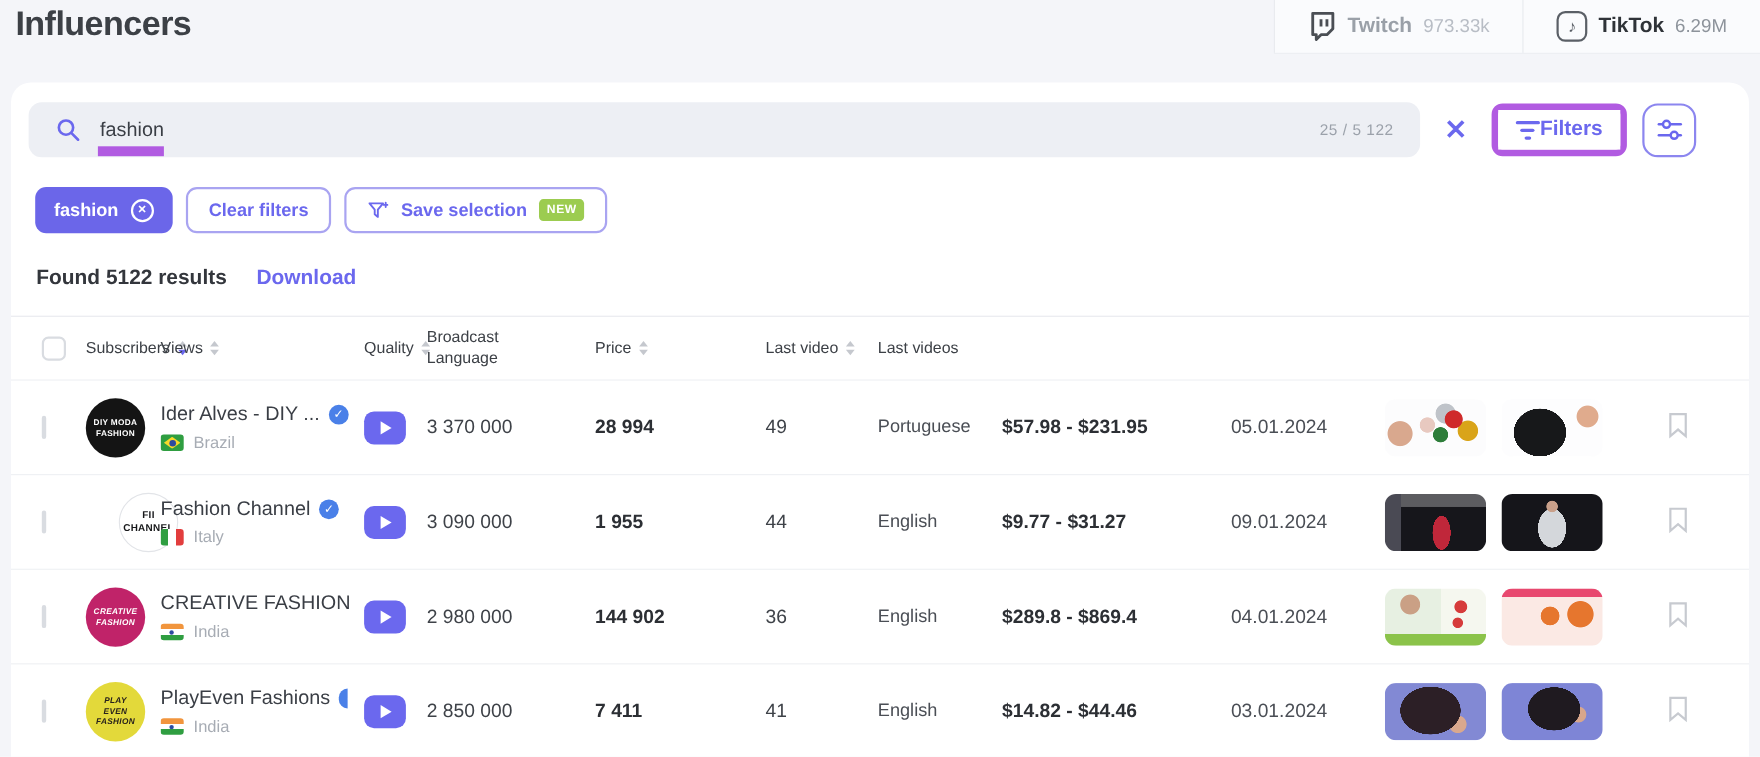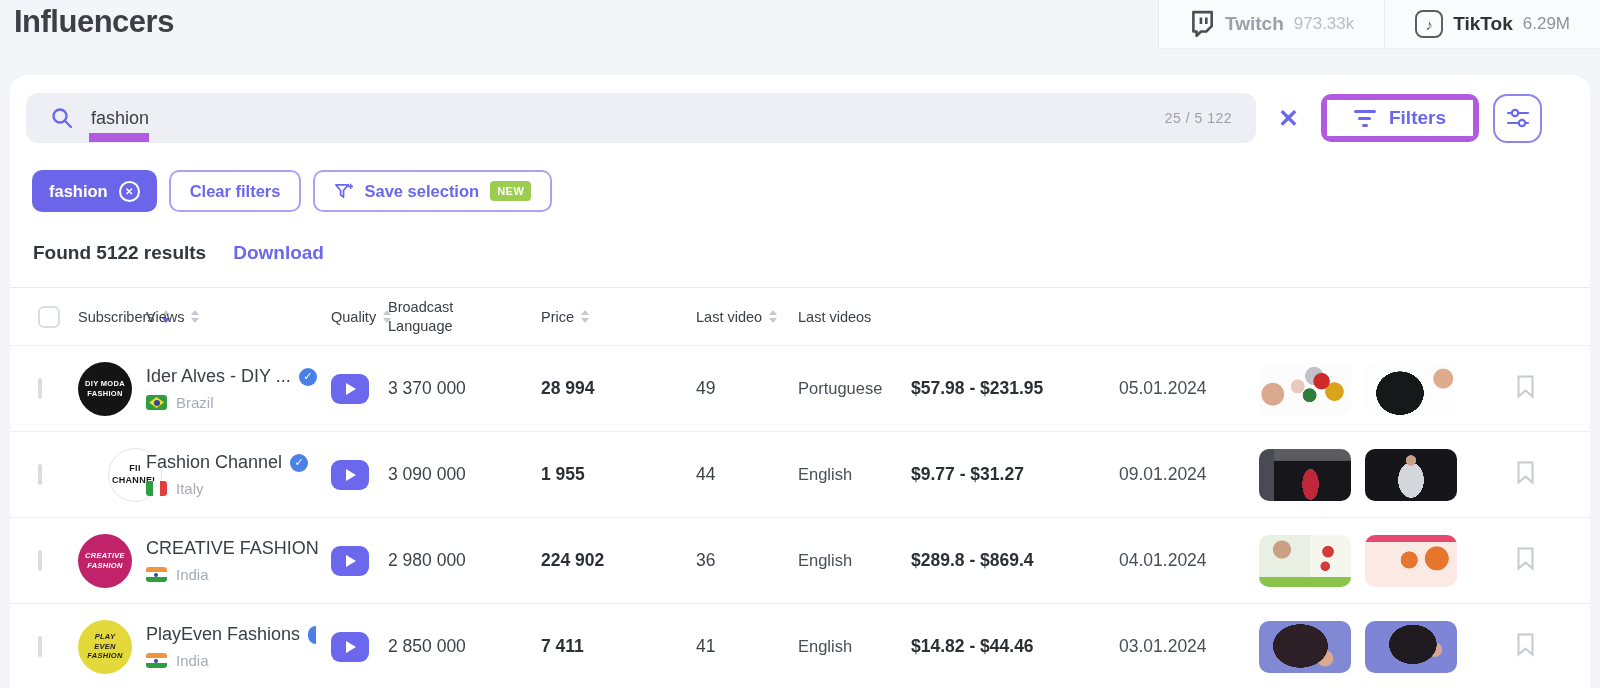--- a/index.html
+++ b/index.html
@@ -23,21 +23,21 @@
 
   
   .search-row { display:flex; align-items:center; gap:14px; padding:18px 48px 0 16px; }
   .search-bar { flex:1; height:50px; background:#edeff4; border-radius:12px; display:flex; align-items:center; padding:0 24px; gap:17px; }
   .search-value-wrap { position:relative; }
   .search-value { font-size:18px; color:#3a3e45; }
   .annot-underline { position:absolute; left:-2px; top:25px; width:60px; height:9px; background:#b15be1; }
   .search-count { margin-left:auto; color:#9ba1aa; font-size:14px; letter-spacing:.5px; }
   .clear-x { color:#6b68ee; font-size:25px; font-weight:700; padding:0 8px; background:none; border:none; line-height:1; cursor:pointer; }
   .annot-box { border:6px solid #b15be1; border-radius:10px; background:#fff; }
-  .filters-btn { display:flex; align-items:center; gap:13px; padding:7px 27px; background:#fff; border:none; font-size:19px; font-weight:600; color:#6b68ee; cursor:pointer; font-family:inherit; }
+  .filters-btn { display:flex; align-items:center; padding:7px 16px; background:#fff; border:none; font-size:19px; font-weight:600; color:#6b68ee; cursor:pointer; font-family:inherit; }
   .filter-lines { display:flex; flex-direction:column; align-items:center; gap:4px; }
   .filter-lines i { display:block; height:3px; border-radius:2px; background:#6b68ee; }
   .fl1{width:22px} .fl2{width:13px} .fl3{width:6px}
   .settings-btn { width:49px; height:49px; border:2px solid #8c86ef; border-radius:14px; background:#fff; display:flex; align-items:center; justify-content:center; cursor:pointer; }
 
   
   .chips-row { display:flex; gap:12px; padding:27px 0 0 22px; }
   .chip { height:42px; background:#6b66e9; color:#fff; border-radius:10px; display:flex; align-items:center; gap:11px; padding:0 17px; font-size:16.5px; font-weight:600; cursor:pointer; border:none; font-family:inherit; }
   .chip-x { width:21px; height:21px; border:2px solid #fff; border-radius:50%; display:flex; align-items:center; justify-content:center; font-size:10px; font-weight:700; }
   .btn-outline { height:42px; border:2px solid #a9a4f1; border-radius:10px; background:#fff; color:#6b68ee; font-weight:600; font-size:16.5px; display:flex; align-items:center; gap:11px; padding:0 19px; cursor:pointer; font-family:inherit; }
@@ -327,21 +327,21 @@
         </div>
       <div class="country">
           <span class="flag" data-flag="in"></span>
           <span>India</span>
         </div>
     </div>
     <div>
         <button class="play-btn"></button>
       </div>
     <div class="num">2 980 000</div>
-    <div class="num views">224 902</div>
+    <div class="num views">144 902</div>
     <div class="num">36</div>
     <div class="lang">English</div>
     <div class="price">$289.8 - $869.4</div>
     <div class="date">04.01.2024</div>
     <div class="thumbs">
       <span class="thumb" data-thumb="sewing-tricks"></span>
       <span class="thumb" data-thumb="orange-poncho"></span>
     </div>
     <div><button class="bookmark"><svg width="19" height="25" viewBox="0 0 19 25">
             <path d="M2.5 2.5 h14 v20 l-7 -6 l-7 6 z" fill="none" stroke="#c7cad0" stroke-width="2"></path>

